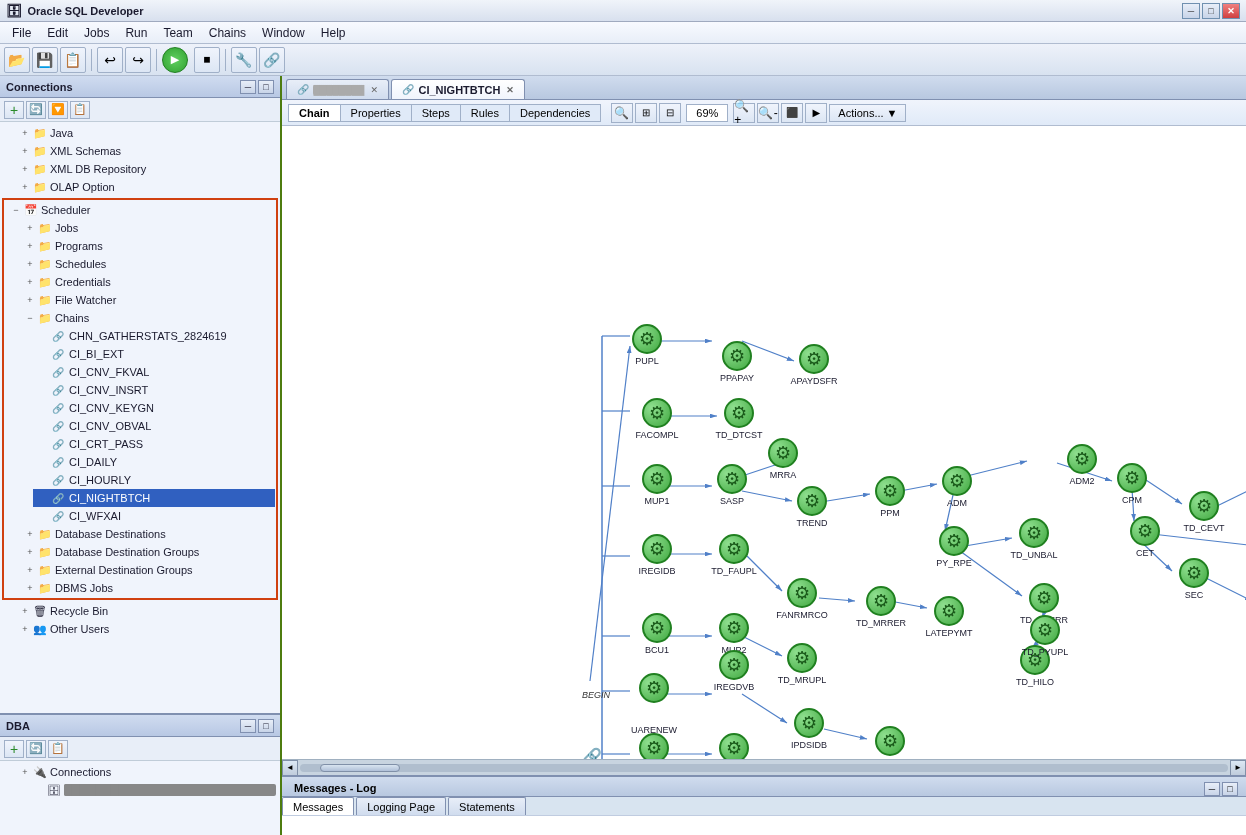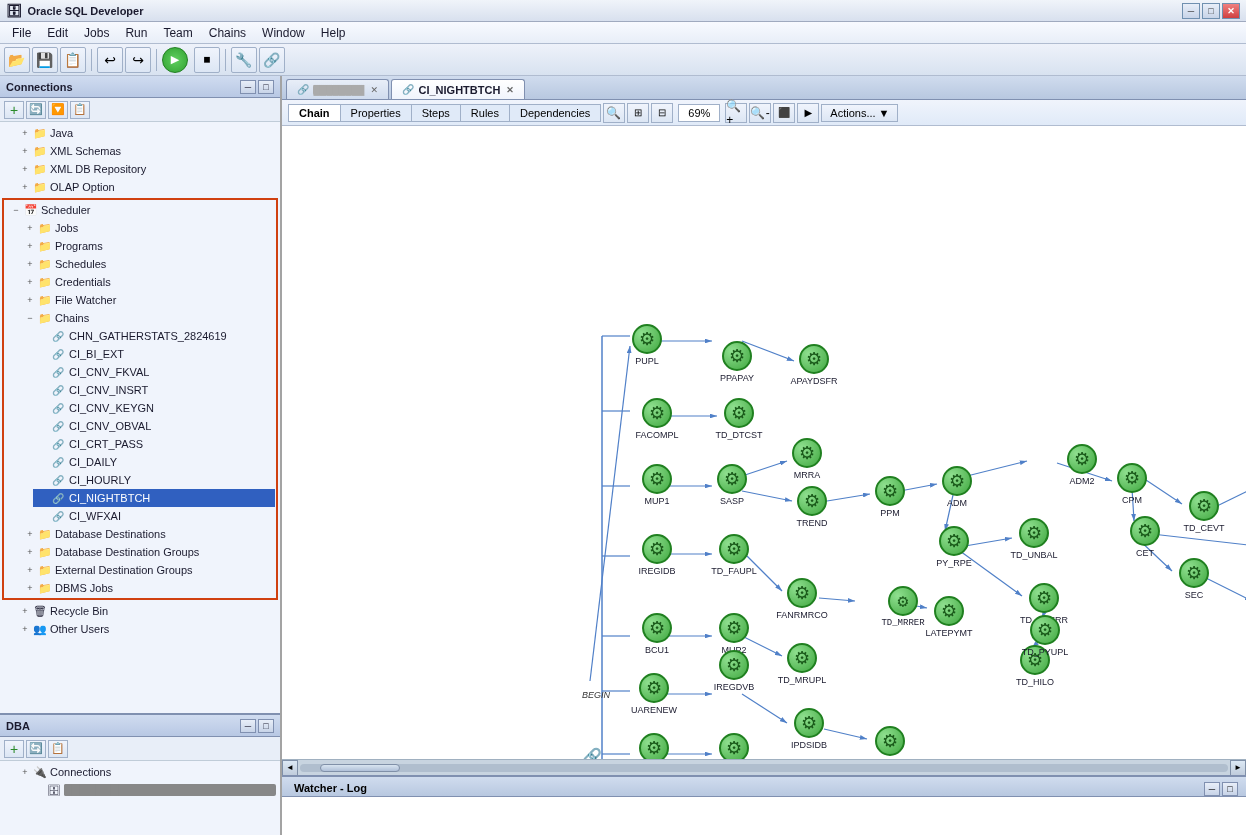--- a/index.html
+++ b/index.html
@@ -67,21 +67,21 @@
       border: 1px solid #208020;
       border-radius: 50%;
       display: flex; align-items: center; justify-content: center;
       cursor: pointer; font-size: 11px; color: white;
     }
 
     
     #main-layout { display: flex; height: calc(835px - 22px - 22px - 32px); }
 
     
-    #left-panel { width: 282px; display: flex; flex-direction: column; border-right: 2px solid #a3a3a3; }
+    #left-panel { width: 282px; display: flex; flex-direction: column; border-right: 2px solid #4d7c0f; }
 
     
     #connections-panel { flex: 1; background: #f0f4fc; border-bottom: 2px solid #8090b0; overflow: hidden; display: flex; flex-direction: column; }
     .panel-header {
       background: linear-gradient(to bottom, #d0dcf0, #b8c8e4);
       height: 22px;
       display: flex;
       align-items: center;
       padding: 0 6px;
       border-bottom: 1px solid #8090b0;
@@ -159,21 +159,21 @@
     
     #chain-toolbar {
       background: linear-gradient(to bottom, #f0f4fc, #e0eaf8);
       height: 26px;
       display: flex;
       align-items: center;
       padding: 0 6px;
       border-bottom: 1px solid #b0bcd0;
       gap: 2px;
     }
-    .chain-tabs { display: flex; }
+    .chain-tabs { display: flex; margin-right: 8px; }
     .chain-tab {
       padding: 2px 10px;
       background: #e0eaf8;
       border: 1px solid #a0b0c8;
       font-size: 11px; cursor: pointer;
       border-right: none;
     }
     .chain-tab:last-child { border-right: 1px solid #a0b0c8; }
     .chain-tab.active { background: #ffffff; font-weight: bold; }
     .chain-toolbar-btn {
@@ -702,21 +702,21 @@
             <div class="gear-label">TD_DTCST</div>
           </div>
           <div class="gear-node" style="left:345px; top:338px;">
             <div class="gear-icon-img"></div>
             <div class="gear-label">MUP1</div>
           </div>
           <div class="gear-node" style="left:420px; top:338px;">
             <div class="gear-icon-img"></div>
             <div class="gear-label">SASP</div>
           </div>
-          <div class="gear-node" style="left:495px; top:312px;">
+          <div class="gear-node" style="left:471px; top:312px;">
             <div class="gear-icon-img"></div>
             <div class="gear-label">MRRA</div>
           </div>
           <div class="gear-node" style="left:500px; top:360px;">
             <div class="gear-icon-img"></div>
             <div class="gear-label">TREND</div>
           </div>
           <div class="gear-node" style="left:578px; top:350px;">
             <div class="gear-icon-img"></div>
             <div class="gear-label">PPM</div>
@@ -763,21 +763,21 @@
             <div class="gear-label">FANRMRCO</div>
           </div>
           <div class="gear-node" style="left:642px; top:400px;">
             <div class="gear-icon-img"></div>
             <div class="gear-label">PY_RPE</div>
           </div>
           <div class="gear-node" style="left:722px; top:392px;">
             <div class="gear-icon-img"></div>
             <div class="gear-label">TD_UNBAL</div>
           </div>
-          <div class="gear-node" style="left:591px; top:460px;font-family:Liberation Mono, monospace;">
+          <div class="gear-node" style="left:569px; top:460px;">
             <div class="gear-icon-img"></div>
             <div class="gear-label">TD_MRRER</div>
           </div>
           <div class="gear-node" style="left:732px; top:457px;">
             <div class="gear-icon-img"></div>
             <div class="gear-label">TD_PYERR</div>
           </div>
           <div class="gear-node" style="left:637px; top:470px;">
             <div class="gear-icon-img"></div>
             <div class="gear-label">LATEPYMT</div>
@@ -795,21 +795,21 @@
             <div class="gear-label">TD_MRUPL</div>
           </div>
           <div class="gear-node" style="left:723px; top:519px;">
             <div class="gear-icon-img"></div>
             <div class="gear-label">TD_HILO</div>
           </div>
           <div class="gear-node" style="left:733px; top:489px;">
             <div class="gear-icon-img"></div>
             <div class="gear-label">TD_PYUPL</div>
           </div>
-          <div class="gear-node" style="left:342px; top:547px;">
+          <div class="gear-node" style="left:342px; top:547px;gap:20px;">
             <div class="gear-icon-img"></div>
             <div class="gear-label">UARENEW</div>
           </div>
           <div class="gear-node" style="left:422px; top:524px;">
             <div class="gear-icon-img"></div>
             <div class="gear-label">IREGDVB</div>
           </div>
           <div class="gear-node" style="left:497px; top:582px;">
             <div class="gear-icon-img"></div>
             <div class="gear-label">IPDSIDB</div>
@@ -836,22 +836,27 @@
     <div id="h-scrollbar">
       <div class="scroll-btn">◄</div>
       <div class="scroll-track">
         <div class="scroll-thumb"></div>
       </div>
       <div class="scroll-btn">►</div>
     </div>
 
     <div id="messages-panel">
       <div class="msg-tab-bar">
-        <div style="flex:1; padding:2px 8px; font-size:11px; font-weight:bold;">Watcher - Log</div>
+        <div style="flex:1; padding:2px 8px; font-size:11px; font-weight:bold;">Messages - Log</div>
         <div style="margin-left:auto; display:flex; gap:2px; margin-right:4px;">
           <div class="panel-ctrl-btn">─</div>
           <div class="panel-ctrl-btn">□</div>
         </div>
+      </div>
+      <div style="display:flex; border-bottom:1px solid #c0cce0; background:#d8e4f0;">
+        <div class="msg-tab active">Messages</div>
+        <div class="msg-tab">Logging Page</div>
+        <div class="msg-tab">Statements</div>
       </div>
       <div class="msg-content"></div>
     </div>
   </div>
 </div>
 
 </body></html>

